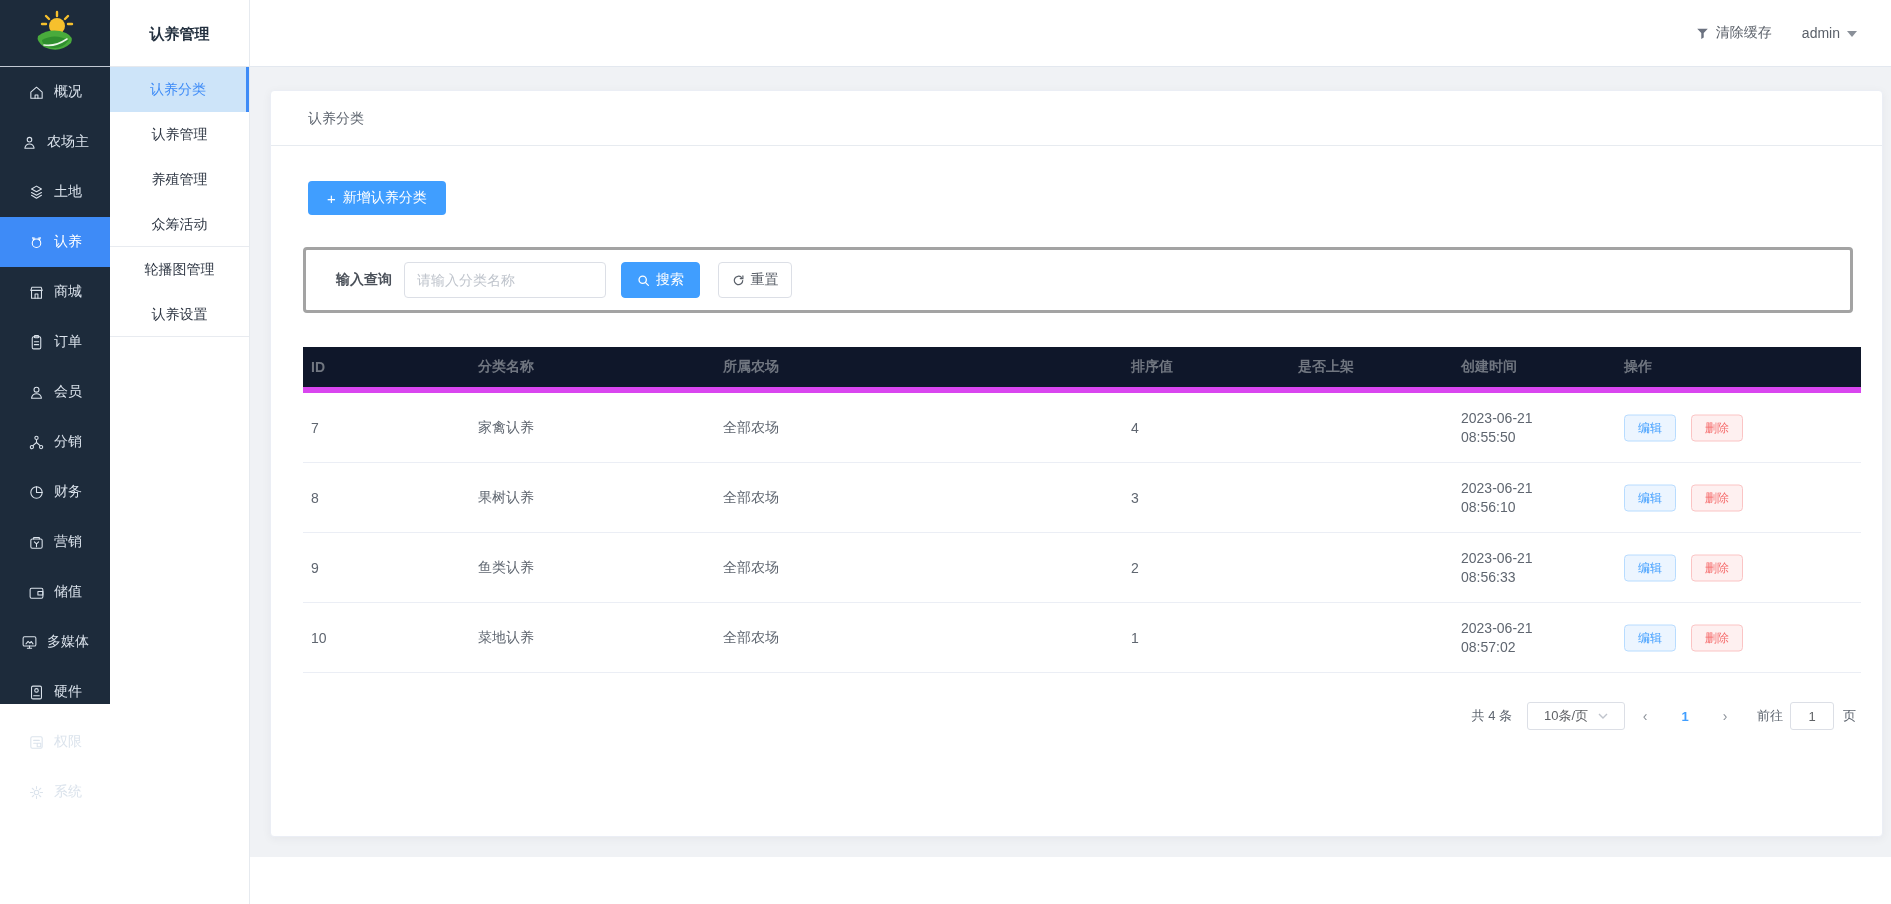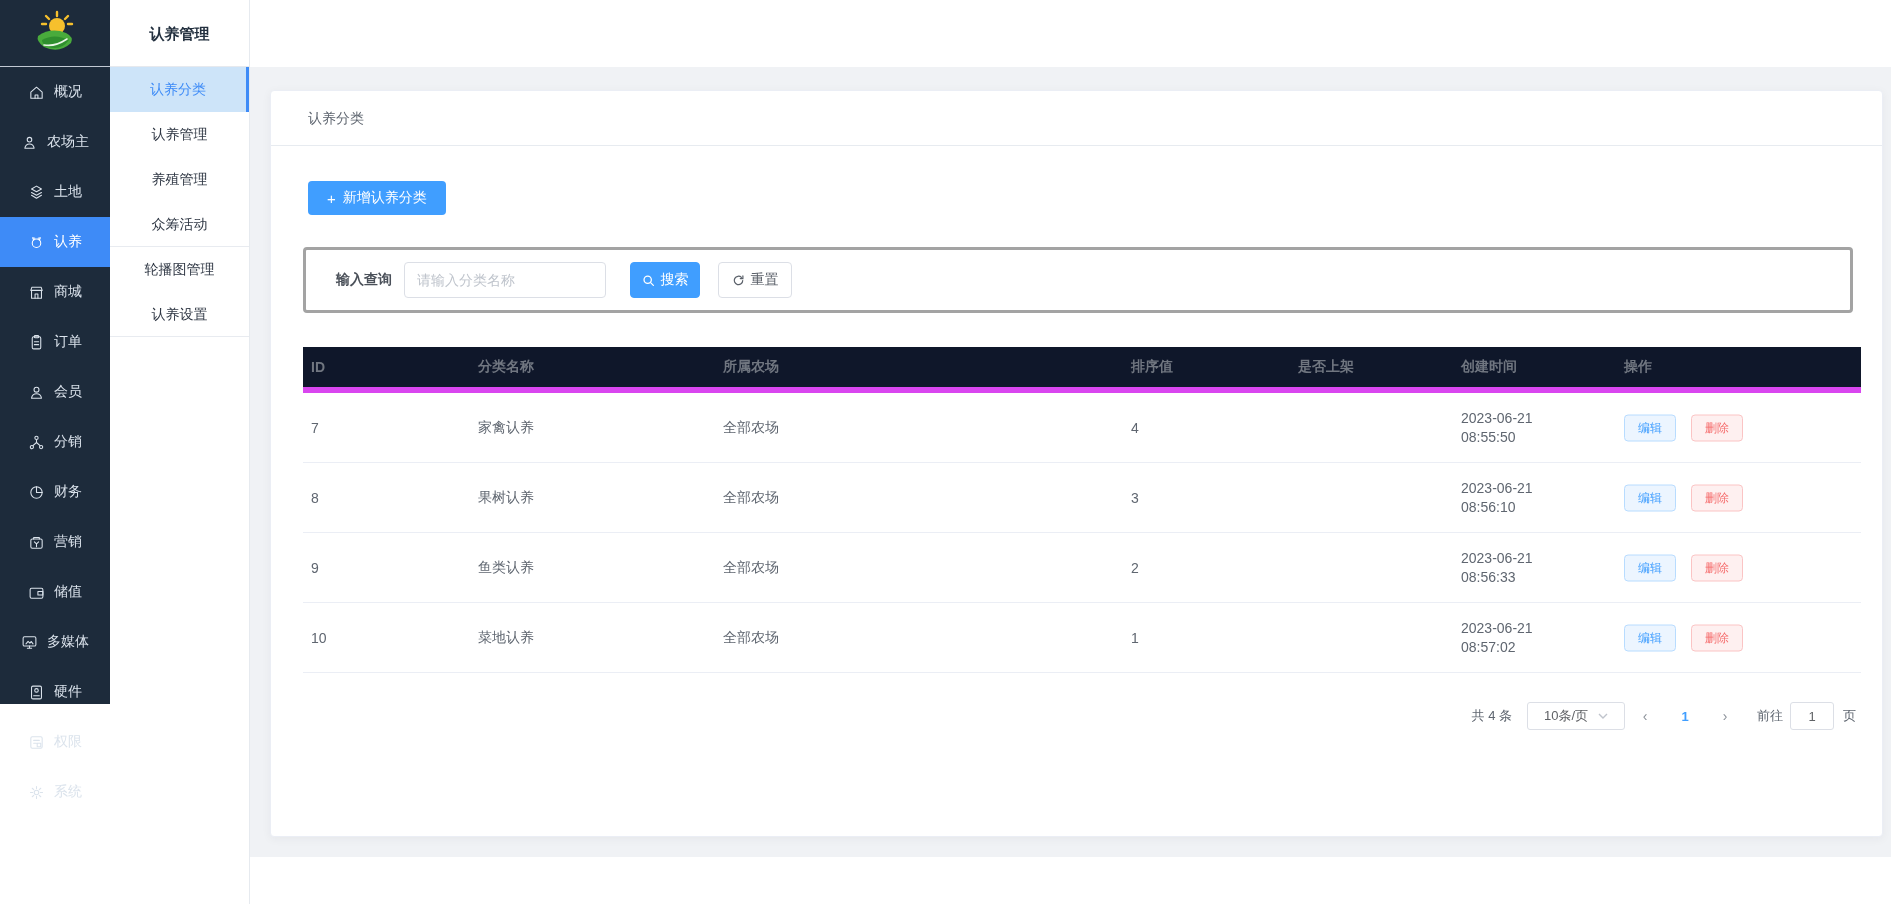--- a/index.html
+++ b/index.html
@@ -36,21 +36,21 @@
 
   .add-btn { position:absolute; left:37px; top:90px; height:34px; padding:0 19px; background:#409eff; color:#fff; border:none; border-radius:4px;
              font-size:14px; display:flex; align-items:center; gap:7px; cursor:pointer; font-family:inherit; }
   .add-btn .plus { font-size:15px; line-height:1; }
 
   .filter-box { position:absolute; left:32px; top:156px; width:1550px; height:66px; border:3px solid #a3a3a3; border-radius:4px; display:flex; align-items:center; }
   .filter-label { margin-left:30px; font-size:14px; font-weight:600; color:#4a5059; }
   .filter-input { margin-left:12px; width:202px; height:36px; border:1px solid #dcdfe6; border-radius:4px; padding:0 12px; font-size:14px; color:#606266; outline:none; font-family:inherit; }
   .filter-input::placeholder { color:#bfc4cc; }
   .btn { display:flex; align-items:center; justify-content:center; gap:6px; height:36px; border-radius:4px; font-size:14px; cursor:pointer; font-family:inherit; }
-  .search-btn { margin-left:24px; width:70px; background:#409eff; border:1px solid #409eff; color:#fff; }
+  .search-btn { margin-left:15px; width:79px; background:#409eff; border:1px solid #409eff; color:#fff; }
   .reset-btn  { margin-left:18px; width:74px; background:#fff; border:1px solid #dcdfe6; color:#5a6069; }
   .btn svg { width:13px; height:13px; }
 
   
   .table { position:absolute; left:32px; top:256px; width:1558px; }
   .thead { position:relative; height:46px; background:#0f172a; border-bottom:6px solid #d946ef; }
   .trow  { position:relative; height:70px; border-bottom:1px solid #ebeef5; }
   .cell { position:absolute; top:50%; transform:translateY(-50%); font-size:14px; color:#5f6670; white-space:nowrap; }
   .thead .cell { font-weight:700; color:#707680; }
   .c1{left:8px} .c2{left:175px} .c3{left:420px} .c4{left:828px} .c5{left:995px} .c6{left:1158px} .c7{left:1321px}
@@ -215,20 +215,32 @@
   <aside class="sub-sidebar">
     <div class="sub-title">认养管理</div>
     <div class="sub-item active">认养分类</div>
     <div class="sub-item">认养管理</div>
     <div class="sub-item">养殖管理</div>
     <div class="sub-item group-end">众筹活动</div>
     <div class="sub-item">轮播图管理</div>
     <div class="sub-item group-end">认养设置</div>
   </aside>
 
+  <header class="topbar">
+    <div class="clear-cache">
+      <svg viewBox="0 0 16 16">
+          <path d="M1.5 2h13l-5 5.5V13l-3 1.8V7.5z" fill="#6b7280"></path>
+        </svg>
+      <span>清除缓存</span>
+    </div>
+    <div class="user-menu">
+      <span>admin</span>
+      <span class="caret-down"></span>
+    </div>
+  </header>
 
   <main class="content">
     <section class="card">
       <div class="card-header">认养分类</div>
 
       <button class="add-btn">
         <span class="plus">+</span>
         <span>新增认养分类</span>
       </button>
 

